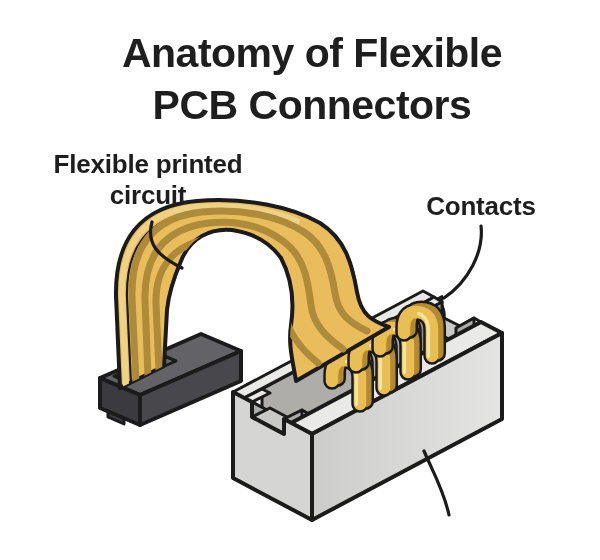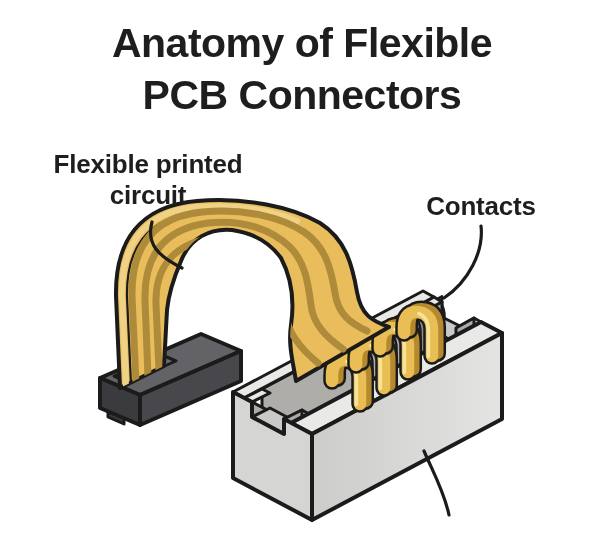--- a/index.html
+++ b/index.html
@@ -6,21 +6,21 @@
   .stage{
     position:relative;width:600px;height:560px;overflow:hidden;
     background:var(--background,#fff);
     font-family:"Liberation Sans","DejaVu Sans",sans-serif;
   }
   .stage svg{position:absolute;left:0;top:0;}
   .page-title{
     position:absolute;left:300px;top:16px;transform:translateX(-50%);
     width:520px;text-align:center;white-space:pre-line;
     font-size:41px;line-height:1.26;font-weight:700;letter-spacing:-0.5px;
-    color:var(--text,#1e1e1e);margin:2px;
+    color:var(--text,#1e1e1e);margin:12px;
   }
   .callout{
     position:absolute;transform:translateX(-50%);text-align:center;
     white-space:pre-line;font-size:26px;line-height:1.2;font-weight:700;
     letter-spacing:-0.2px;color:var(--text,#212121);
   }
   .callout.flexible{left:148px;top:149px;}
   .callout.contacts{left:481px;top:191px;}
   .callout.housing{left:450px;top:519px;}
 

